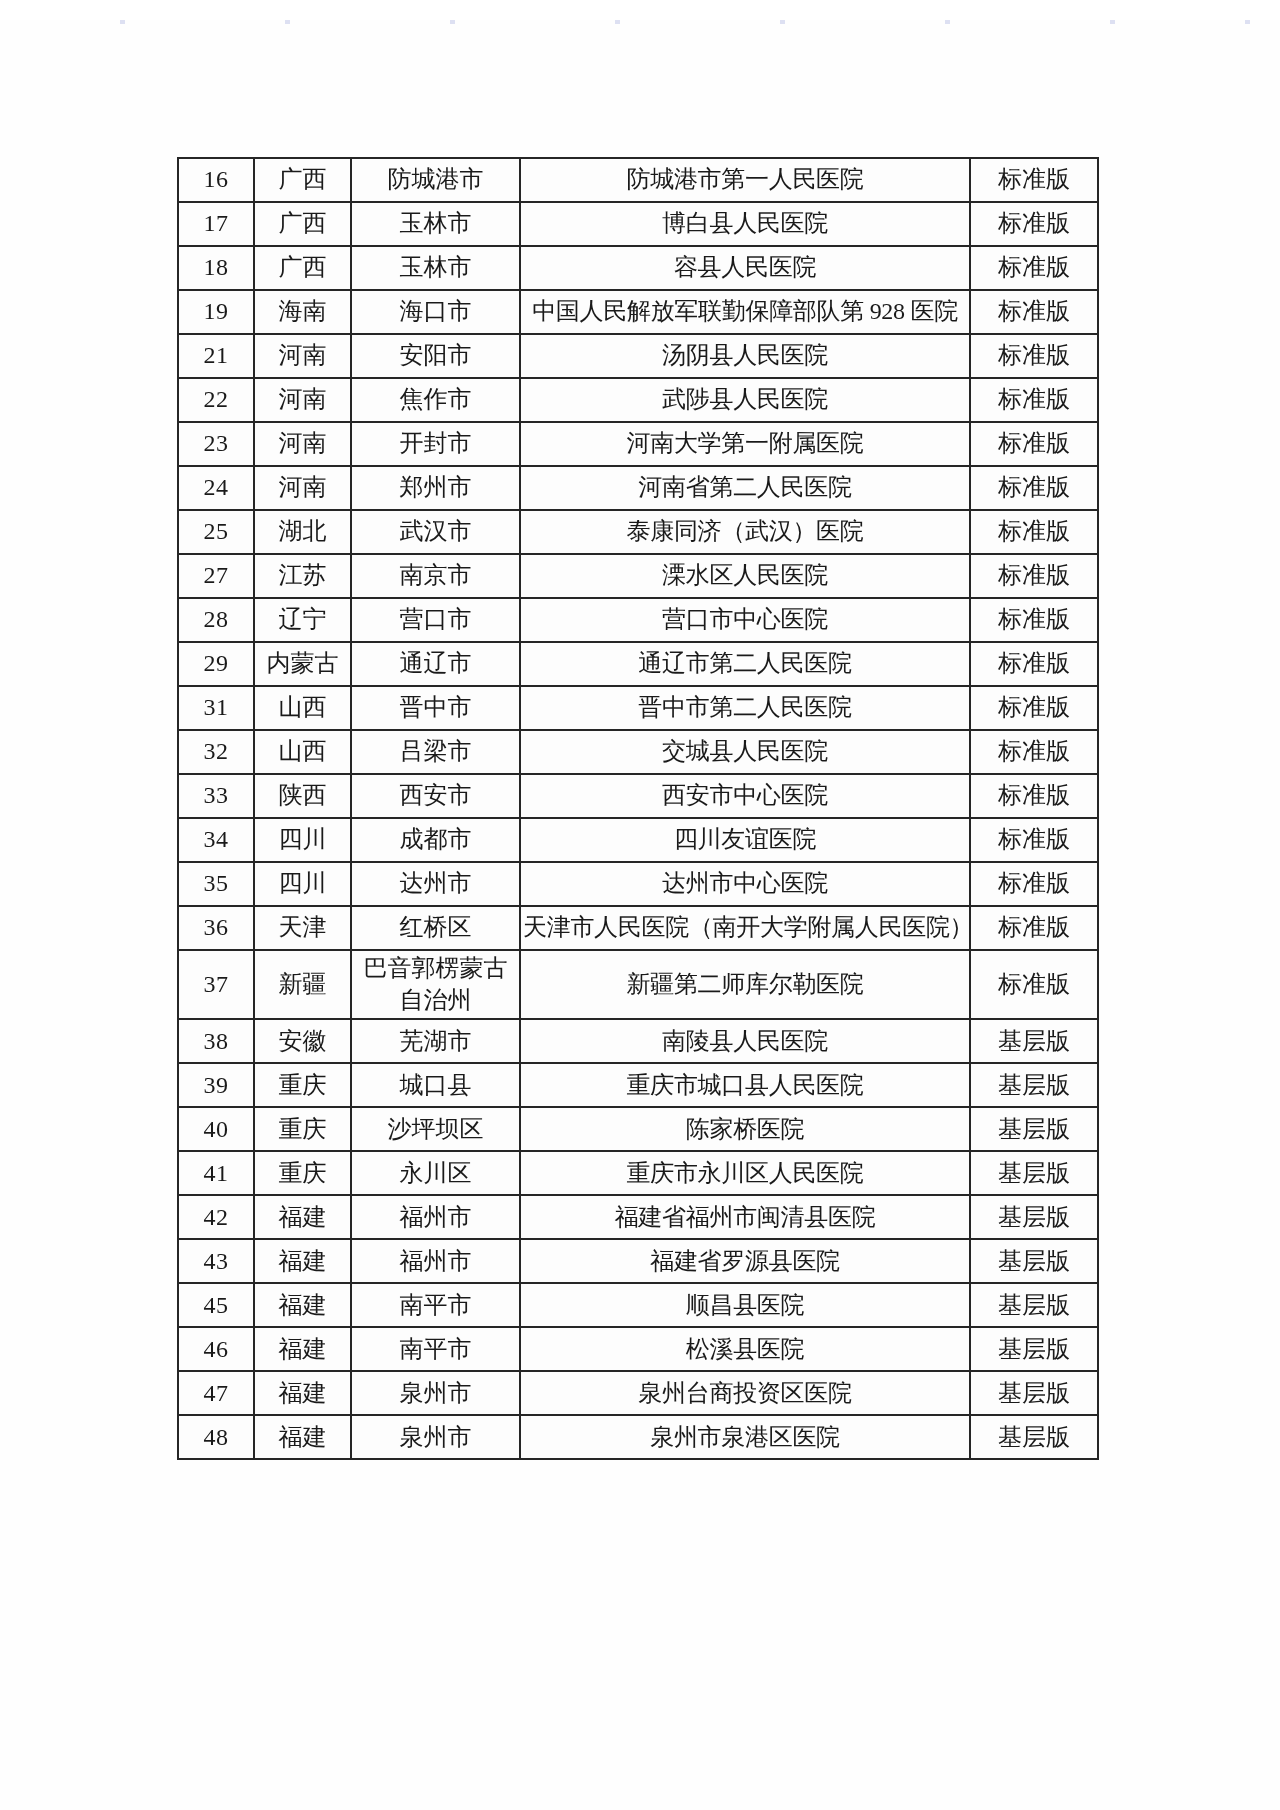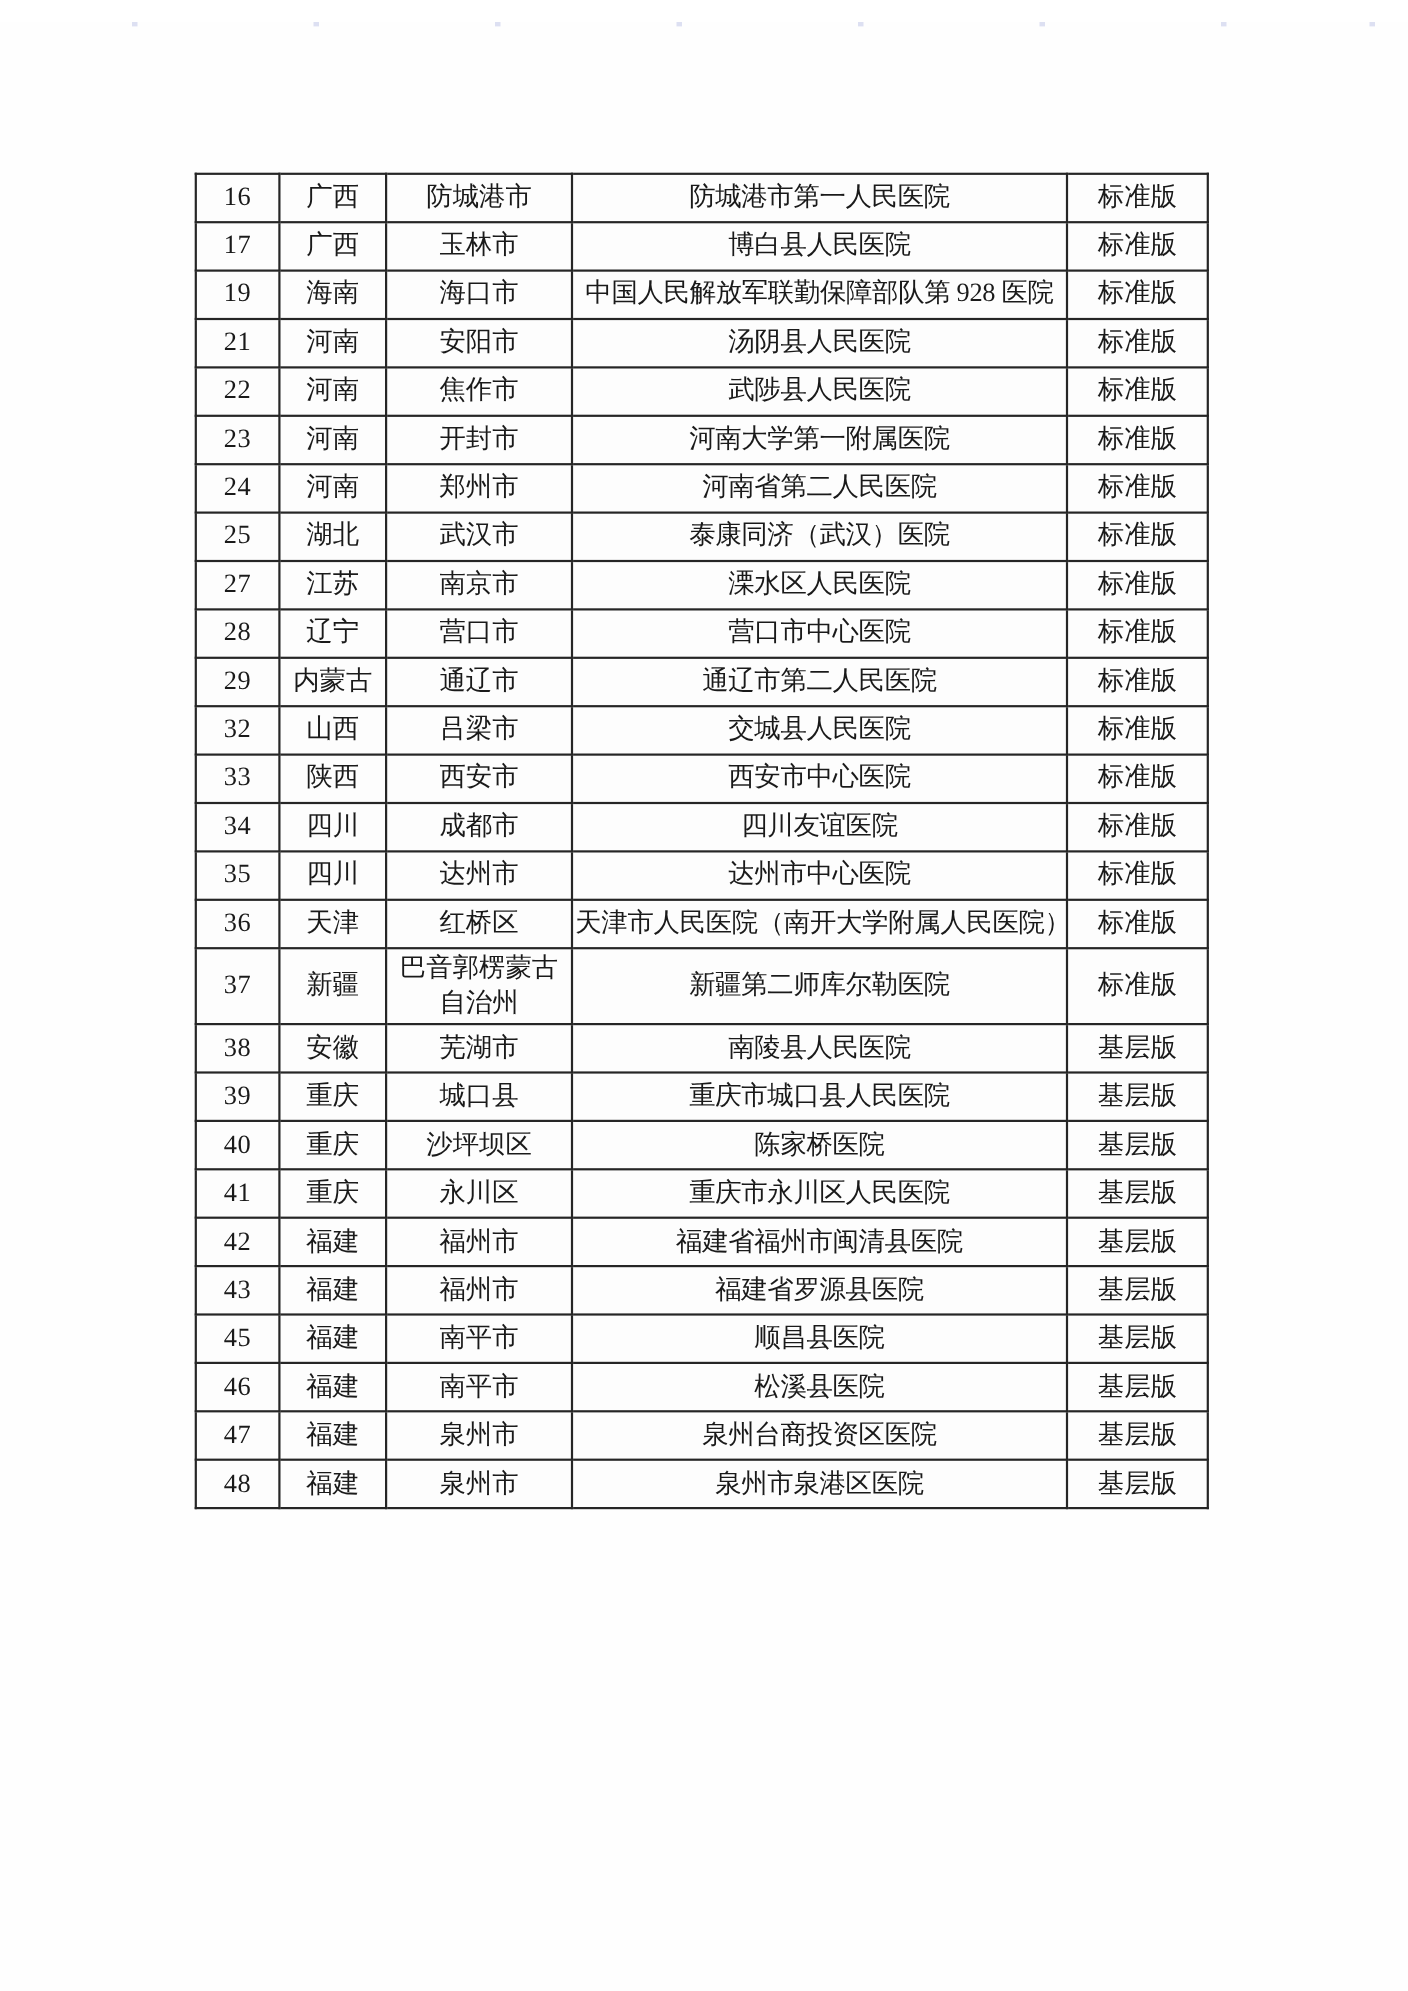--- a/index.html
+++ b/index.html
@@ -85,20 +85,27 @@
           <td class="edition">标准版</td>
         </tr>
         <tr>
           <td class="rownum">17</td>
           <td>广西</td>
           <td class="city">玉林市</td>
           <td class="hospital">博白县人民医院</td>
           <td class="edition">标准版</td>
         </tr>
         <tr>
+          <td class="rownum">18</td>
+          <td>广西</td>
+          <td class="city">玉林市</td>
+          <td class="hospital">容县人民医院</td>
+          <td class="edition">标准版</td>
+        </tr>
+        <tr>
           <td class="rownum">19</td>
           <td>海南</td>
           <td class="city">海口市</td>
           <td class="hospital">中国人民解放军联勤保障部队第 928 医院</td>
           <td class="edition">标准版</td>
         </tr>
         <tr>
           <td class="rownum">21</td>
           <td>河南</td>
           <td class="city">安阳市</td>
@@ -148,20 +155,27 @@
           <td class="edition">标准版</td>
         </tr>
         <tr>
           <td class="rownum">29</td>
           <td>内蒙古</td>
           <td class="city">通辽市</td>
           <td class="hospital">通辽市第二人民医院</td>
           <td class="edition">标准版</td>
         </tr>
         <tr>
+          <td class="rownum">31</td>
+          <td>山西</td>
+          <td class="city">晋中市</td>
+          <td class="hospital">晋中市第二人民医院</td>
+          <td class="edition">标准版</td>
+        </tr>
+        <tr>
           <td class="rownum">32</td>
           <td>山西</td>
           <td class="city">吕梁市</td>
           <td class="hospital">交城县人民医院</td>
           <td class="edition">标准版</td>
         </tr>
         <tr>
           <td class="rownum">33</td>
           <td>陕西</td>
           <td class="city">西安市</td>

